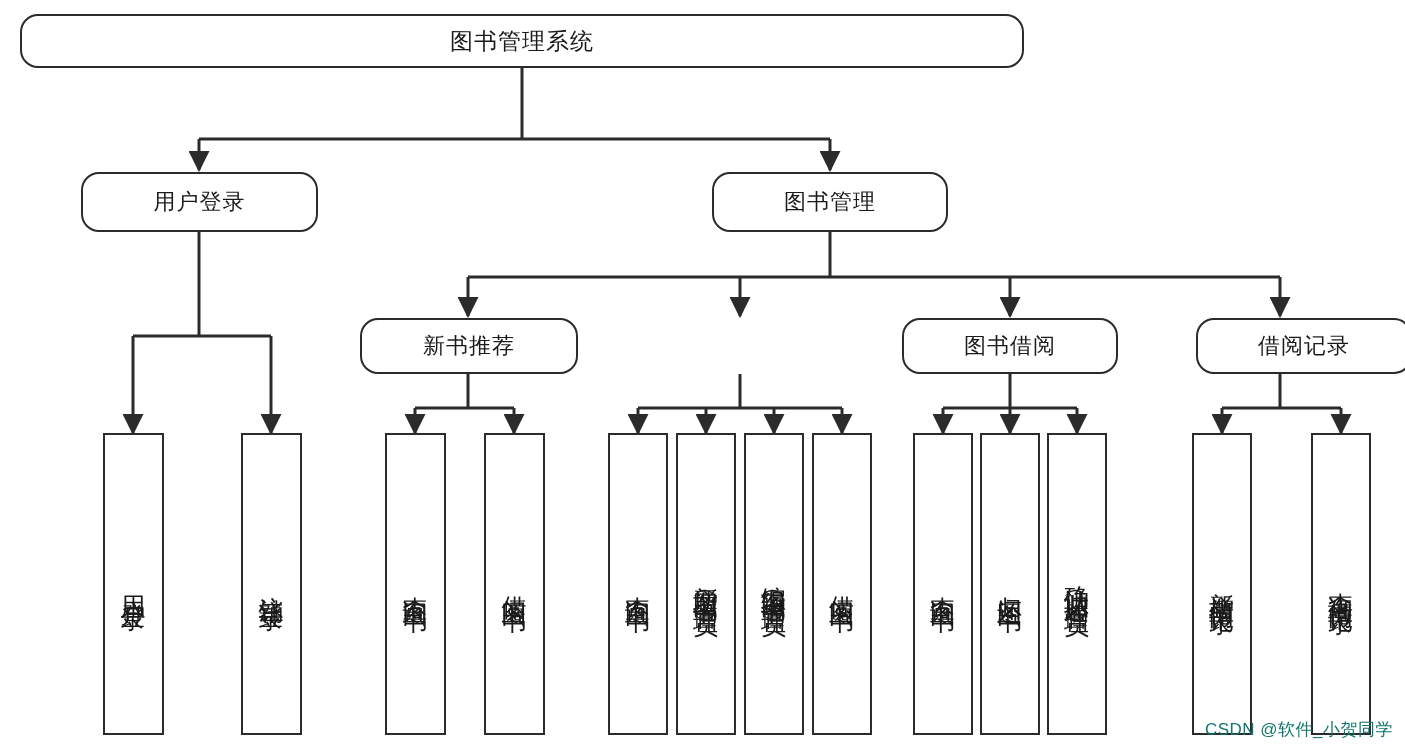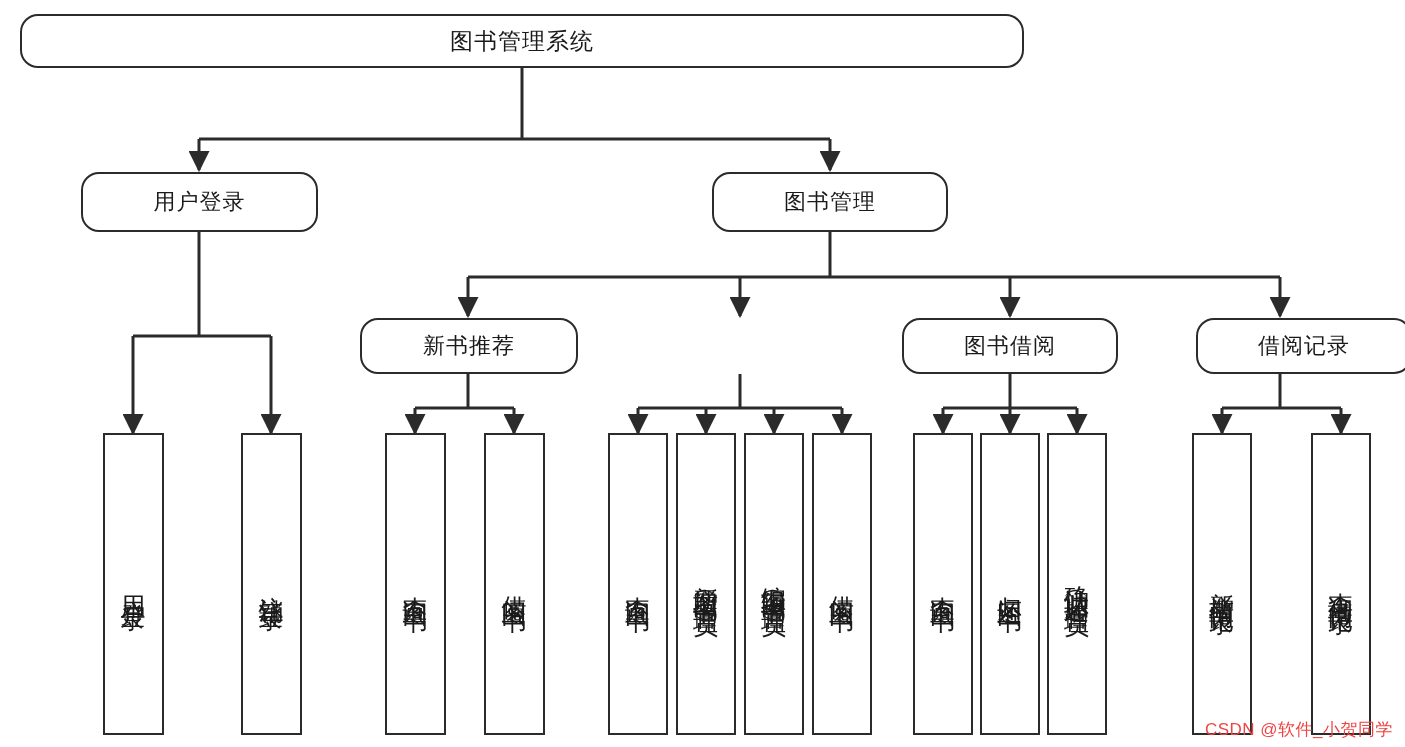--- a/index.html
+++ b/index.html
@@ -57,21 +57,21 @@
     display: block;
   }
   .node-label {
     display: block;
   }
   #watermark {
     position: absolute;
     right: 12px;
     bottom: 6px;
     font-size: 17px;
-    color: #ef4444;
+    color: #0f766e;
     white-space: nowrap;
     letter-spacing: 0.5px;
   }
 </style>
 </head>
 <body>
 
 <div id="diagram-root">
 
   <svg id="edges-layer" viewBox="0 0 1405 747" width="1405" height="747" xmlns="http://www.w3.org/2000/svg">

